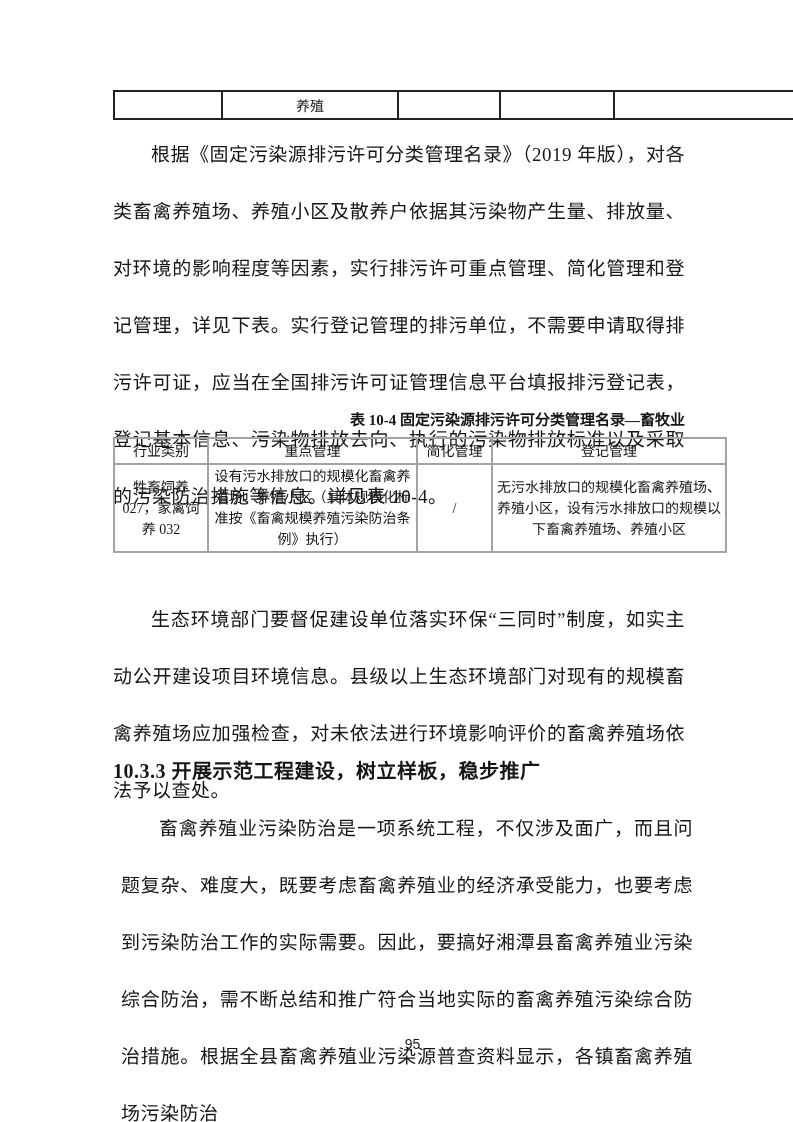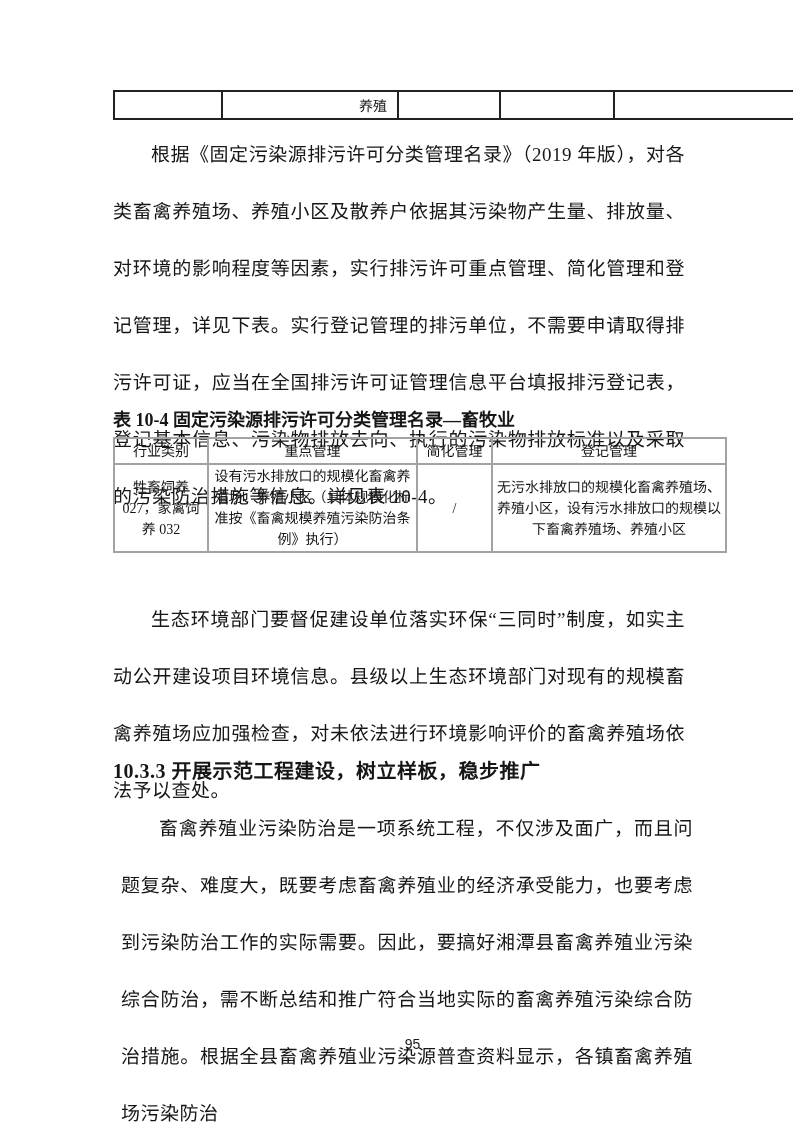--- a/index.html
+++ b/index.html
@@ -22,21 +22,21 @@
     left: 113px;
     top: 90px;
     width: 572px;
     border-collapse: collapse;
     table-layout: fixed;
   }
   .cont-table td {
     border: 2px solid #222222;
     height: 26px;
     font-size: 14px;
-    text-align: right;
+    text-align: center;
     vertical-align: middle;
     padding: 0 10px;
   }
   
   .para {
     position: absolute;
     left: 113px;
     width: 572px;
     font-size: 19px;
     line-height: 57px;
@@ -46,22 +46,22 @@
   }
   #p1 { top: 126px; }
   #p2 { top: 591px; }
   #p3 { top: 800px; margin-left: 8px; }
   
   .tbl-caption {
     position: absolute;
     left: 113px;
     top: 410px;
     width: 572px;
-    text-align: left;
-    font-size: 18px;
+    text-align: right;
+    font-size: 15px;
     line-height: 21px;
     font-weight: 700;
   }
   .main-table {
     position: absolute;
     left: 113px;
     top: 437px;
     width: 572px;
     border-collapse: collapse;
     table-layout: fixed;

